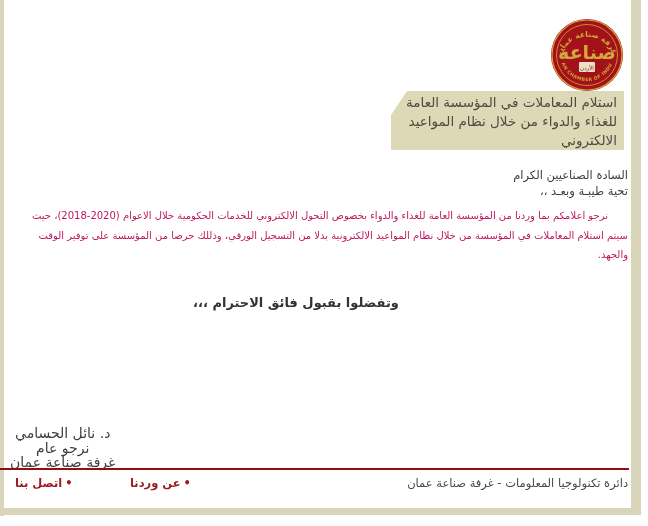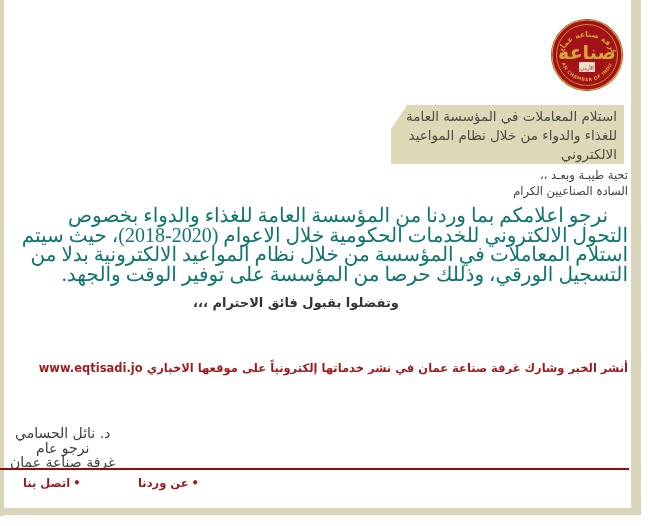--- a/index.html
+++ b/index.html
@@ -11,40 +11,39 @@
     font-family:"DejaVu Sans",sans-serif;
   }
   
   .frame-left{position:absolute;left:0;top:0;width:4px;height:516px;background:#d8d5ba;}
   .frame-right{position:absolute;left:631px;top:0;width:10px;height:515px;background:#d8d5ba;}
   .frame-bottom{position:absolute;left:0;top:508px;width:641px;height:7px;background:#d8d5ba;}
 
   .logo{position:absolute;left:549px;top:17px;width:76px;height:76px;}
 
   .title-box{
-    position:absolute;left:391px;top:105px;width:233px;height:59px;
+    position:absolute;left:391px;top:91px;width:233px;height:59px;
     background:#ddd9b6;
     clip-path:polygon(16px 0, 100% 0, 100% 100%, 0 100%, 0 24px);
     direction:rtl;text-align:right;
     color:#4c4c44;font-size:13.5px;line-height:19px;
     box-sizing:border-box;padding:2px 7px 0 4px;
   }
 
   .greeting{
     position:absolute;right:20px;top:167px;
     direction:rtl;text-align:right;
     color:#3d3d3d;font-size:11.5px;line-height:16px;
   }
 
   .body-par{
     position:absolute;right:20px;left:8px;top:206px;
     direction:rtl;text-align:right;
-    color:#0f766e;font-size:20px;line-height:19.5px;
+    color:#be185d;font-size:10px;line-height:19.5px;
     text-indent:20px;
-    font-family:Liberation Serif, serif;
   }
 
   .closing{
     position:absolute;left:-28px;top:295px;width:648px;
     direction:rtl;text-align:center;
     color:#333;font-size:13px;font-weight:bold;
   }
 
   .promo{
     position:absolute;right:20px;top:361px;
@@ -61,21 +60,21 @@
 
   .sig-line{position:absolute;left:0;top:468px;width:629px;height:2px;background:#8e0e12;}
 
   .footer-dept{
     position:absolute;right:20px;top:476px;
     direction:rtl;color:#4a4a45;font-size:11.5px;
   }
   .footer-link{
     position:absolute;top:476px;
     direction:rtl;color:#9d1a1d;font-size:11.5px;font-weight:bold;
-    cursor:pointer;white-space:nowrap;margin-left:8px;
+    cursor:pointer;white-space:nowrap;
   }
   .footer-link .bullet{color:#9d1a1d;margin-left:3px;}
   .link-about{left:130px;}
   .link-contact{left:15px;}
 </style>
 </head>
 <body>
 
 <div class="page">
 
@@ -102,42 +101,38 @@
         <textPath href="#arcBottom" startOffset="50%" text-anchor="middle">AMMAN CHAMBER OF INDUSTRY</textPath>
       </text>
     </svg>
   </div>
 
   <div class="title-box">
     <span>استلام المعاملات في المؤسسة العامة للغذاء والدواء من خلال نظام المواعيد الالكتروني</span>
   </div>
 
   <div class="greeting">
+    <div>السادة الصناعيين الكرام</div>
     <div>تحية طيبـة وبعـد ،،</div>
-    <div>السادة الصناعيين الكرام</div>
   </div>
 
   <div class="body-par">نرجو اعلامكم بما وردنا من المؤسسة العامة للغذاء والدواء بخصوص التحول الالكتروني للخدمات الحكومية خلال الاعوام (2020-2018)، حيث سيتم استلام المعاملات في المؤسسة من خلال نظام المواعيد الالكترونية بدلا من التسجيل الورقي، وذللك حرصا من المؤسسة على توفير الوقت والجهد.</div>
 
   <div class="closing">وتفضلوا بقبول فائق الاحترام  ،،،</div>
 
-  <div class="promo">
-    <span>أنشر الخبر وشارك غرفة صناعة عمان في نشر خدماتها إلكترونياً على موقعها الاخباري</span>
-    <span> </span>
-    <a class="url">www.eqtisadi.jo</a>
-  </div>
 
   <div class="signature">
     <div>د. نائل الحسامي</div>
     <div>نرجو عام</div>
     <div>غرفة صناعة عمان</div>
   </div>
 
   <div class="sig-line"></div>
 
+  <div class="footer-dept">دائرة تكنولوجيا المعلومات - غرفة صناعة عمان</div>
 
   <div class="footer-link link-about">
     <span class="bullet">•</span><span>عن وردنا</span>
   </div>
 
   <div class="footer-link link-contact">
     <span class="bullet">•</span><span>اتصل بنا</span>
   </div>
 
 </div>

